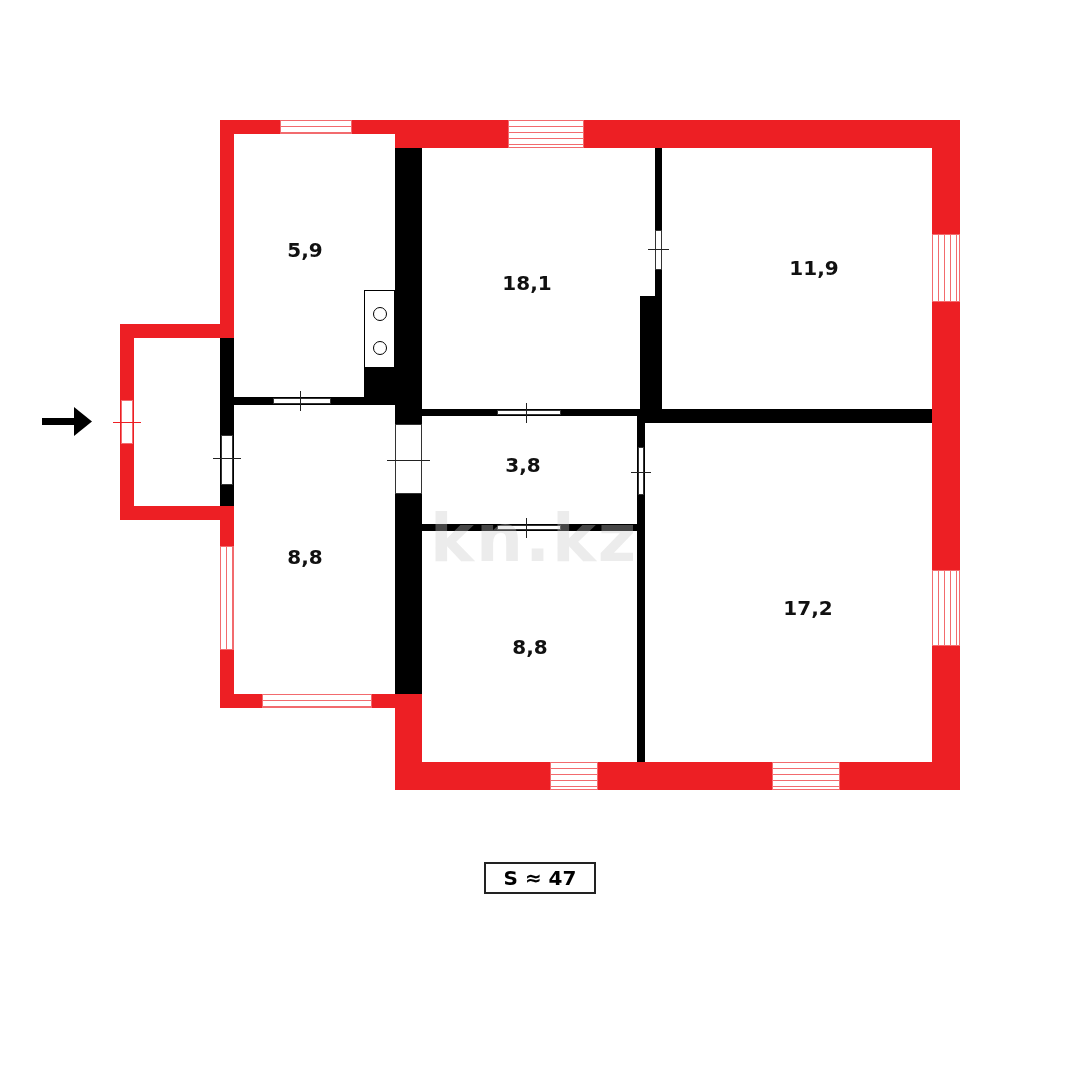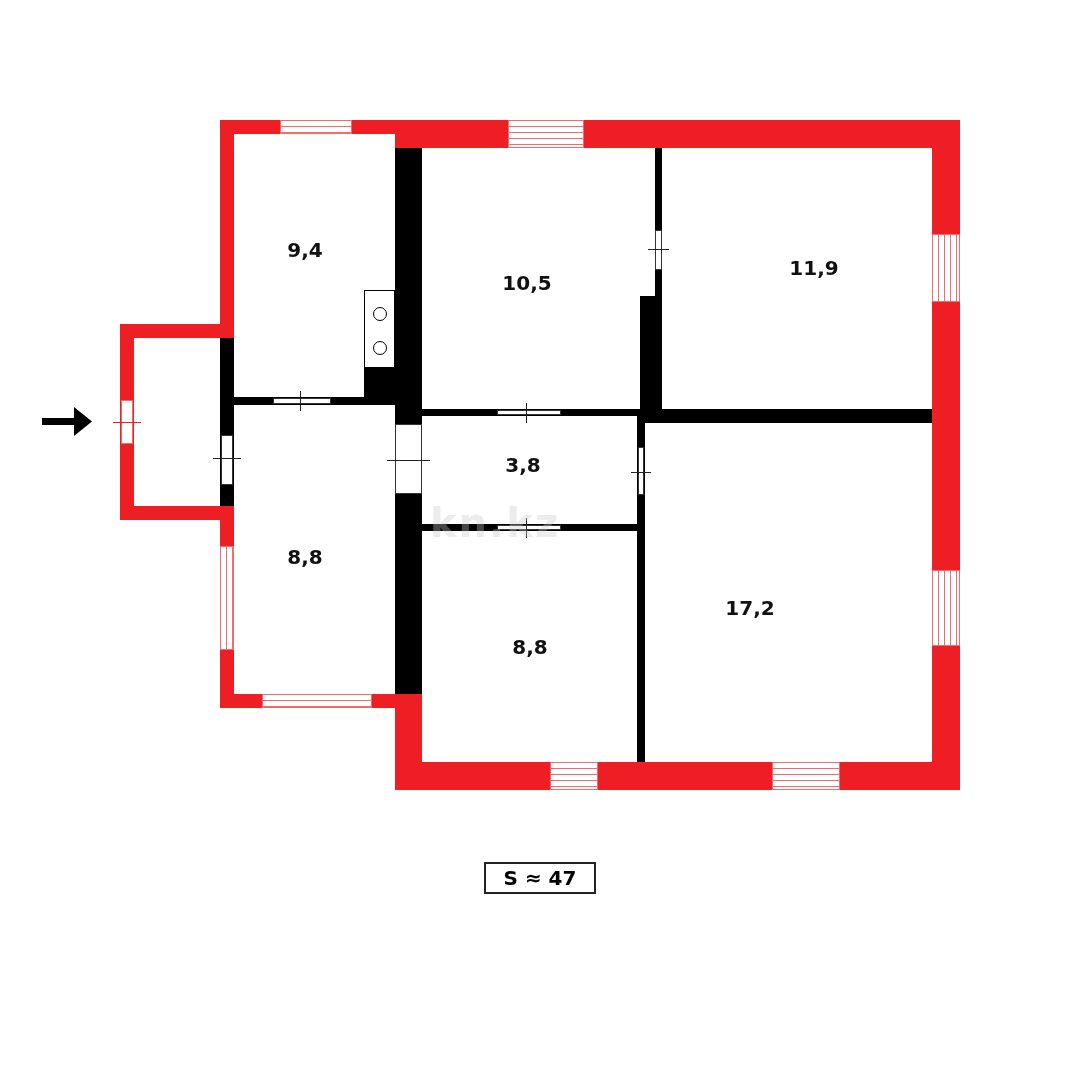--- a/index.html
+++ b/index.html
@@ -8,21 +8,21 @@
   .b{position:absolute;background:#000;}
   .w{position:absolute;background:#fff;}
   .lbl{position:absolute;font-weight:bold;font-size:20px;color:#111;transform:translate(-50%,-50%);white-space:nowrap;}
   .winh{position:absolute;background:repeating-linear-gradient(to bottom,#fff 0,#fff 5px,#f26b6e 5px,#f26b6e 6px);border:1px solid #f26b6e;box-sizing:border-box;}
   .winv{position:absolute;background:repeating-linear-gradient(to right,#fff 0,#fff 5px,#f26b6e 5px,#f26b6e 6px);border:1px solid #f26b6e;box-sizing:border-box;}
   .doorh{position:absolute;background:#fff;border:1px solid #333;box-sizing:border-box;}
   .tick{position:absolute;background:#222;}
   .stove{position:absolute;border:1px solid #000;background:#fff;box-sizing:border-box;}
   .burner{position:absolute;width:14px;height:14px;border:1.5px solid #000;border-radius:50%;box-sizing:border-box;}
   .area-box{position:absolute;left:484px;top:862px;width:112px;height:32px;border:2px solid #222;box-sizing:border-box;display:flex;align-items:center;justify-content:center;font-weight:bold;font-size:20px;}
-  .wm{position:absolute;left:430px;top:500px;font-size:40px;font-weight:bold;color:rgba(200,200,200,0.35);letter-spacing:2px;}
+  .wm{position:absolute;left:430px;top:500px;font-size:66px;font-weight:bold;color:rgba(200,200,200,0.35);letter-spacing:2px;}
 </style>
 </head>
 <body>
 
 <div>
 
   <div class="r" style="left:220px;top:120px;width:740px;height:14px;"></div>
   <div class="r" style="left:395px;top:120px;width:565px;height:28px;"></div>
   <div class="r" style="left:220px;top:120px;width:14px;height:218px;"></div>
   <div class="r" style="left:120px;top:324px;width:114px;height:14px;"></div>
@@ -83,24 +83,24 @@
     <div class="burner" style="left:8px;top:50px;"></div>
   </div>
 
   <div class="wm">kn.kz</div>
 
   <svg style="position:absolute;left:42px;top:405px;" width="52" height="34" viewBox="0 0 52 34">
     <rect x="0" y="13" width="34" height="7" fill="#000"></rect>
     <polygon points="32,2 50,16.5 32,31" fill="#000"></polygon>
   </svg>
 
-  <div class="lbl" style="left:305px;top:250px;">9,4</div>
-  <div class="lbl" style="left:527px;top:283px;">10,5</div>
+  <div class="lbl" style="left:305px;top:250px;">5,9</div>
+  <div class="lbl" style="left:527px;top:283px;">18,1</div>
   <div class="lbl" style="left:814px;top:268px;">11,9</div>
   <div class="lbl" style="left:523px;top:465px;">3,8</div>
   <div class="lbl" style="left:305px;top:557px;">8,8</div>
   <div class="lbl" style="left:530px;top:647px;">8,8</div>
-  <div class="lbl" style="left:750px;top:608px;">17,2</div>
+  <div class="lbl" style="left:808px;top:608px;">17,2</div>
 
   <div class="area-box">
     <span>S ≈ 47</span>
   </div>
 </div>
 
 </body></html>

